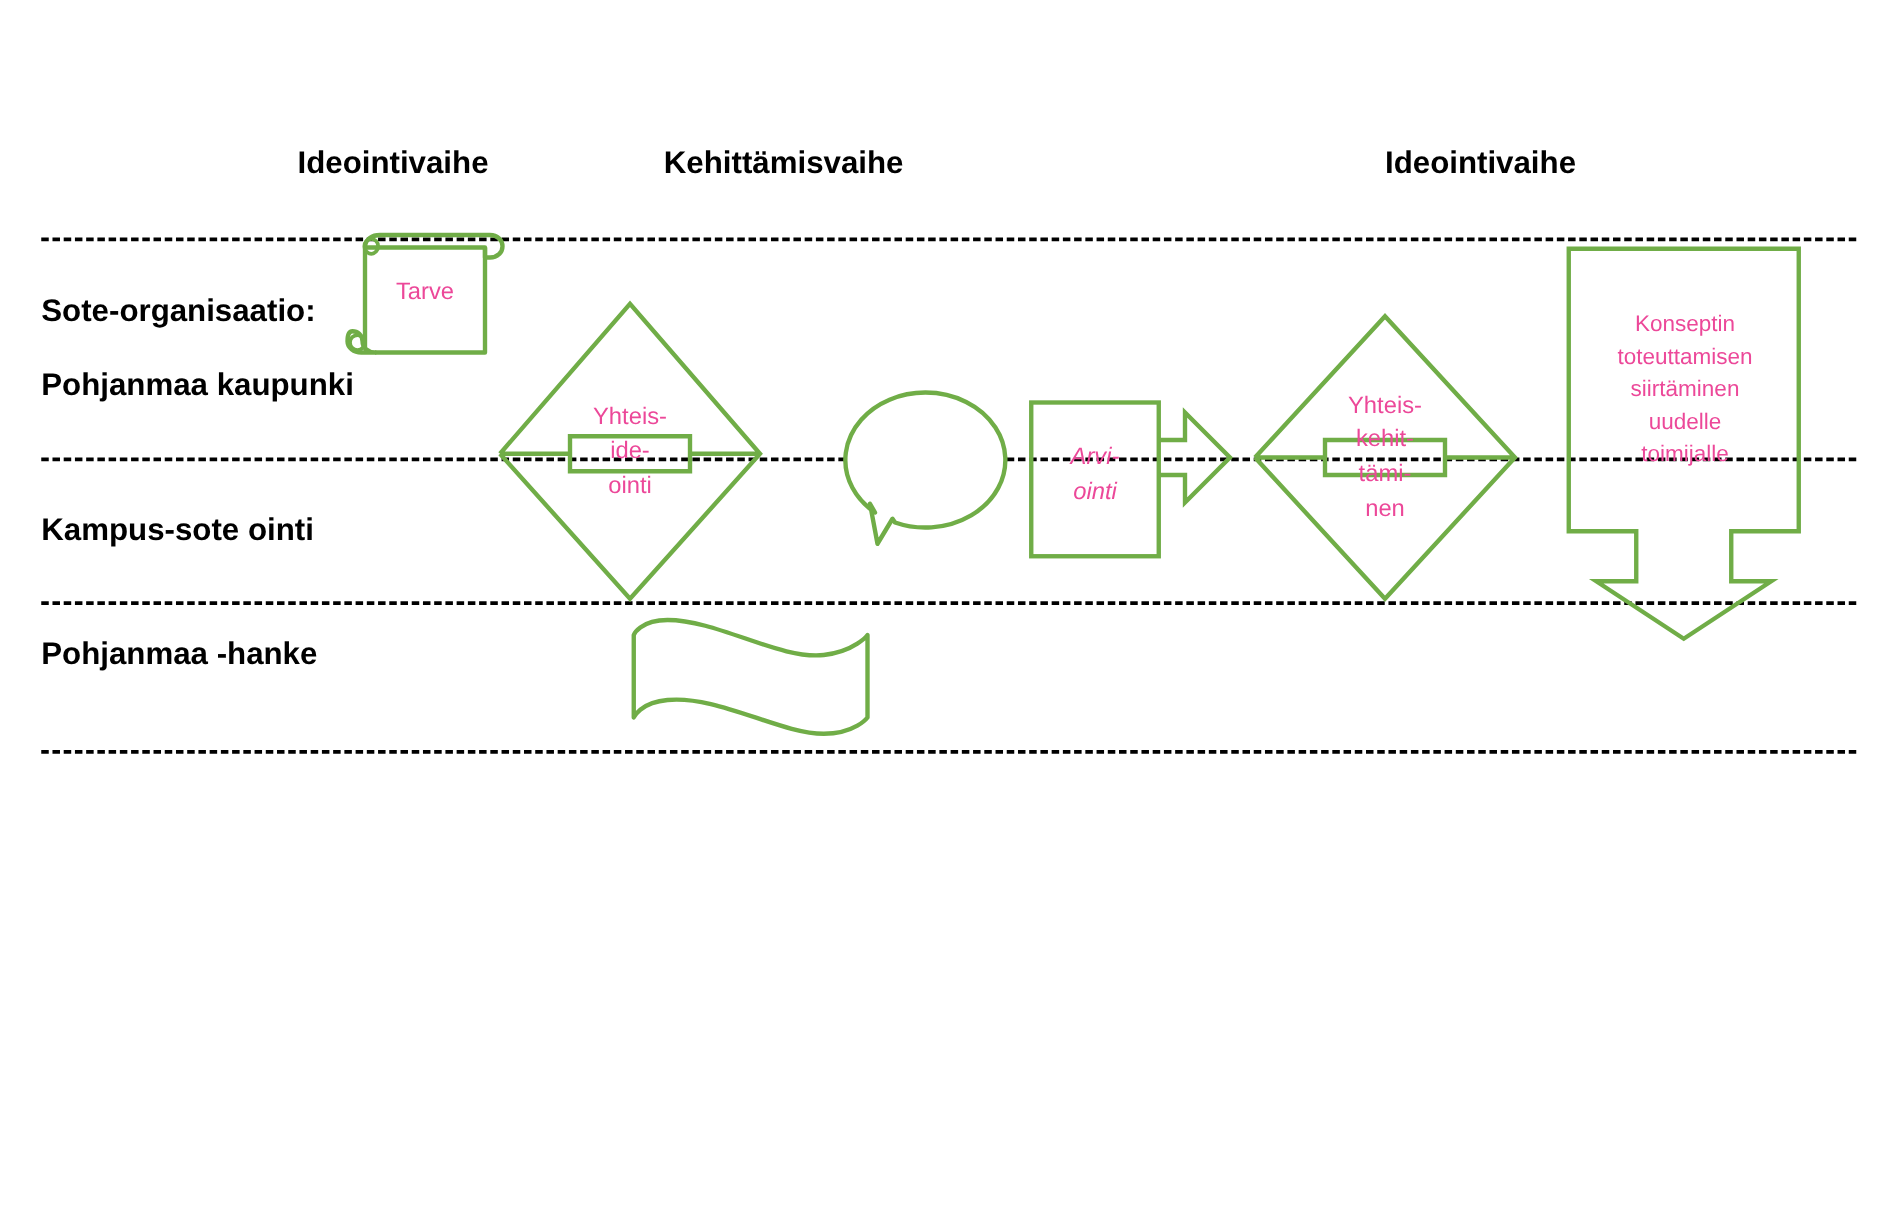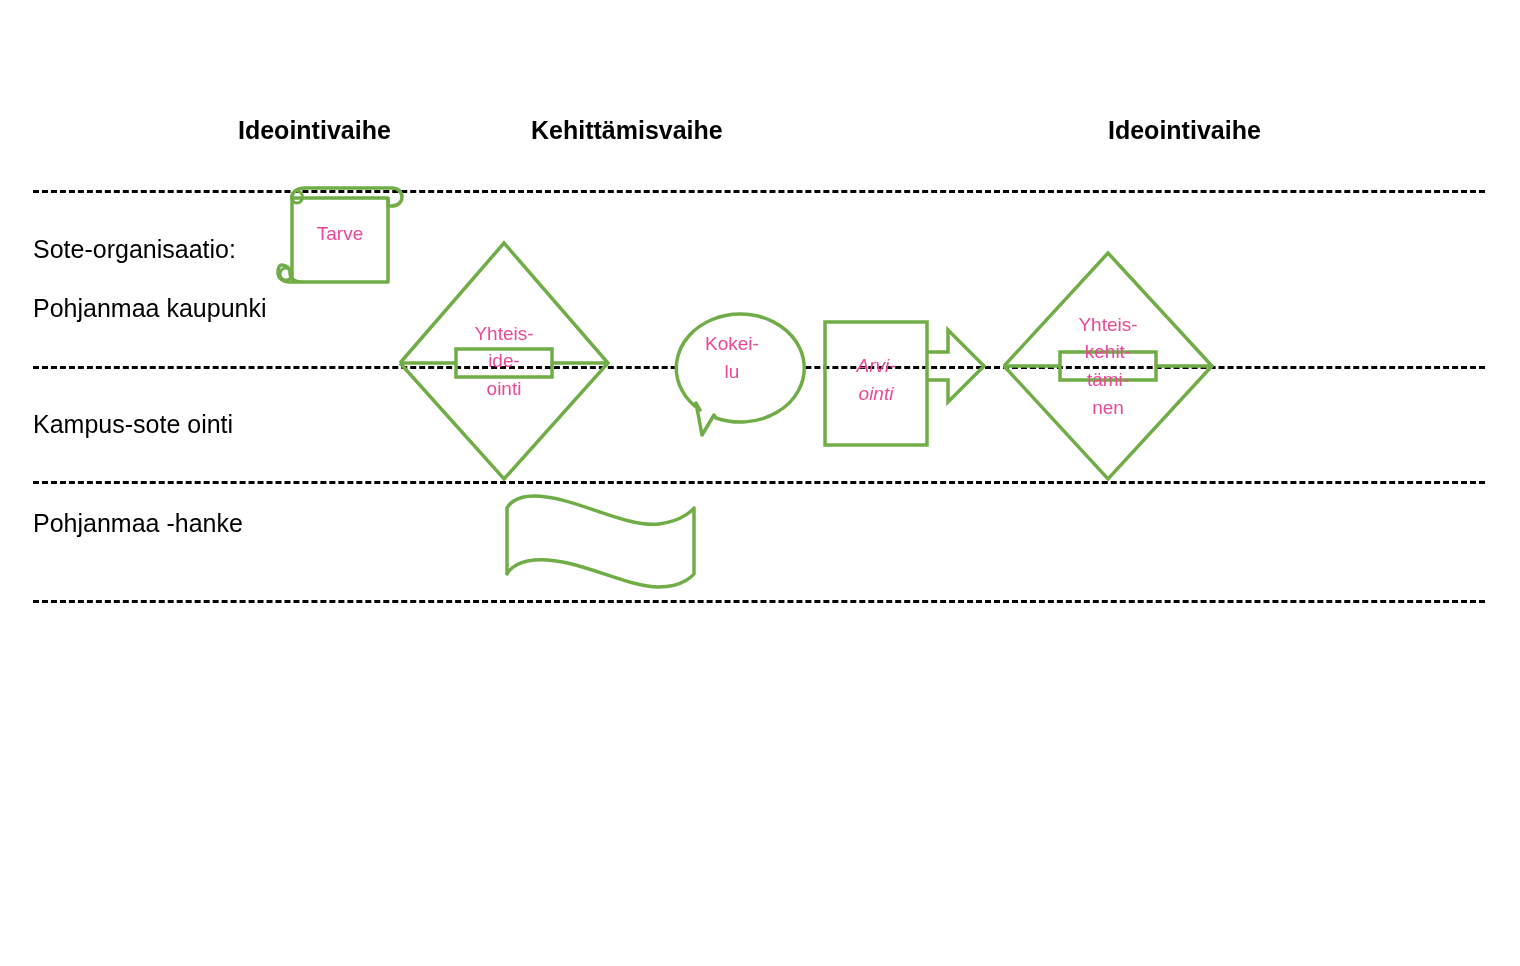--- a/index.html
+++ b/index.html
@@ -28,21 +28,21 @@
     font-size: 25px;
     font-weight: bold;
     white-space: nowrap;
     color: #000000;
     letter-spacing: 0px;
     text-align: center;
   }
   .lane-label {
     position: absolute;
     font-size: 25px;
-    font-weight: normal;
+    font-weight: bold;
     white-space: nowrap;
     color: #000000;
     text-align: center;
   }
   .shape {
     position: absolute;
   }
   .shape svg {
     display: block;
     overflow: visible;
@@ -109,22 +109,20 @@
   </div>
 
   <div class="shape" style="left:664px; top:303px; width:132px; height:134px;">
     <svg width="132" height="134" viewBox="0 0 132 134">
       <path d="M 36,107
                A 64 54 0 1 1 52,115
                L 50,112
                L 38,132
                L 32,100 Z" fill="#ffffff" stroke="#70AD47" stroke-width="3.5" stroke-linejoin="round"></path>
     </svg>
-    <div class="shape-text" style="left:22px; top:18px; width:92px; height:74px;">Kokei-
-lu</div>
   </div>
 
   <div class="shape" style="left:823px; top:320px; width:108px; height:128px;font-style:italic;">
     <svg width="108" height="128" viewBox="0 0 108 128">
       <rect x="2" y="2" width="102" height="123" fill="none" stroke="#70AD47" stroke-width="3.5"></rect>
     </svg>
     <div class="shape-text" style="left:4px; top:20px; width:98px; height:80px;">Arvi-
 ointi</div>
   </div>
 
@@ -139,20 +137,30 @@
       <path d="M 2,115 L 106,2 L 210,115 L 106,228 L 2,115
                M 2,115 L 58,115 L 58,101 L 154,101 L 154,115 L 210,115
                M 2,115 L 58,115 L 58,129 L 154,129 L 154,115 L 210,115" fill="none" stroke="#70AD47" stroke-width="3.5" stroke-linejoin="miter"></path>
     </svg>
     <div class="shape-text" style="left:56px; top:50px; width:100px; height:130px;">Yhteis-
 kehit-
 tämi-
 nen</div>
   </div>
 
+  <div class="shape" style="left:1253px; top:197px; width:190px; height:316px;">
+    <svg width="190" height="316" viewBox="0 0 190 316">
+      <path d="M 2,2 L 186,2 L 186,228 L 132,228 L 132,268 L 164,268 L 94,314 L 24,268 L 56,268 L 56,228 L 2,228 Z" fill="none" stroke="#70AD47" stroke-width="3.5" stroke-linejoin="miter"></path>
+    </svg>
+    <div class="shape-text small" style="left:8px; top:14px; width:174px; height:200px;">Konseptin
+toteuttamisen
+siirtäminen
+uudelle
+toimijalle</div>
+  </div>
 
   <div class="shape" style="left:504px; top:494px; width:198px; height:96px;">
     <svg width="198" height="96" viewBox="0 0 198 96">
       <path d="M 3,14
                C 3,14 8,2 30,2
                C 70,2 120,34 155,30
                C 180,27 190,14 190,14
                L 190,80
                C 190,80 180,93 155,93
                C 120,93 70,62 30,66

